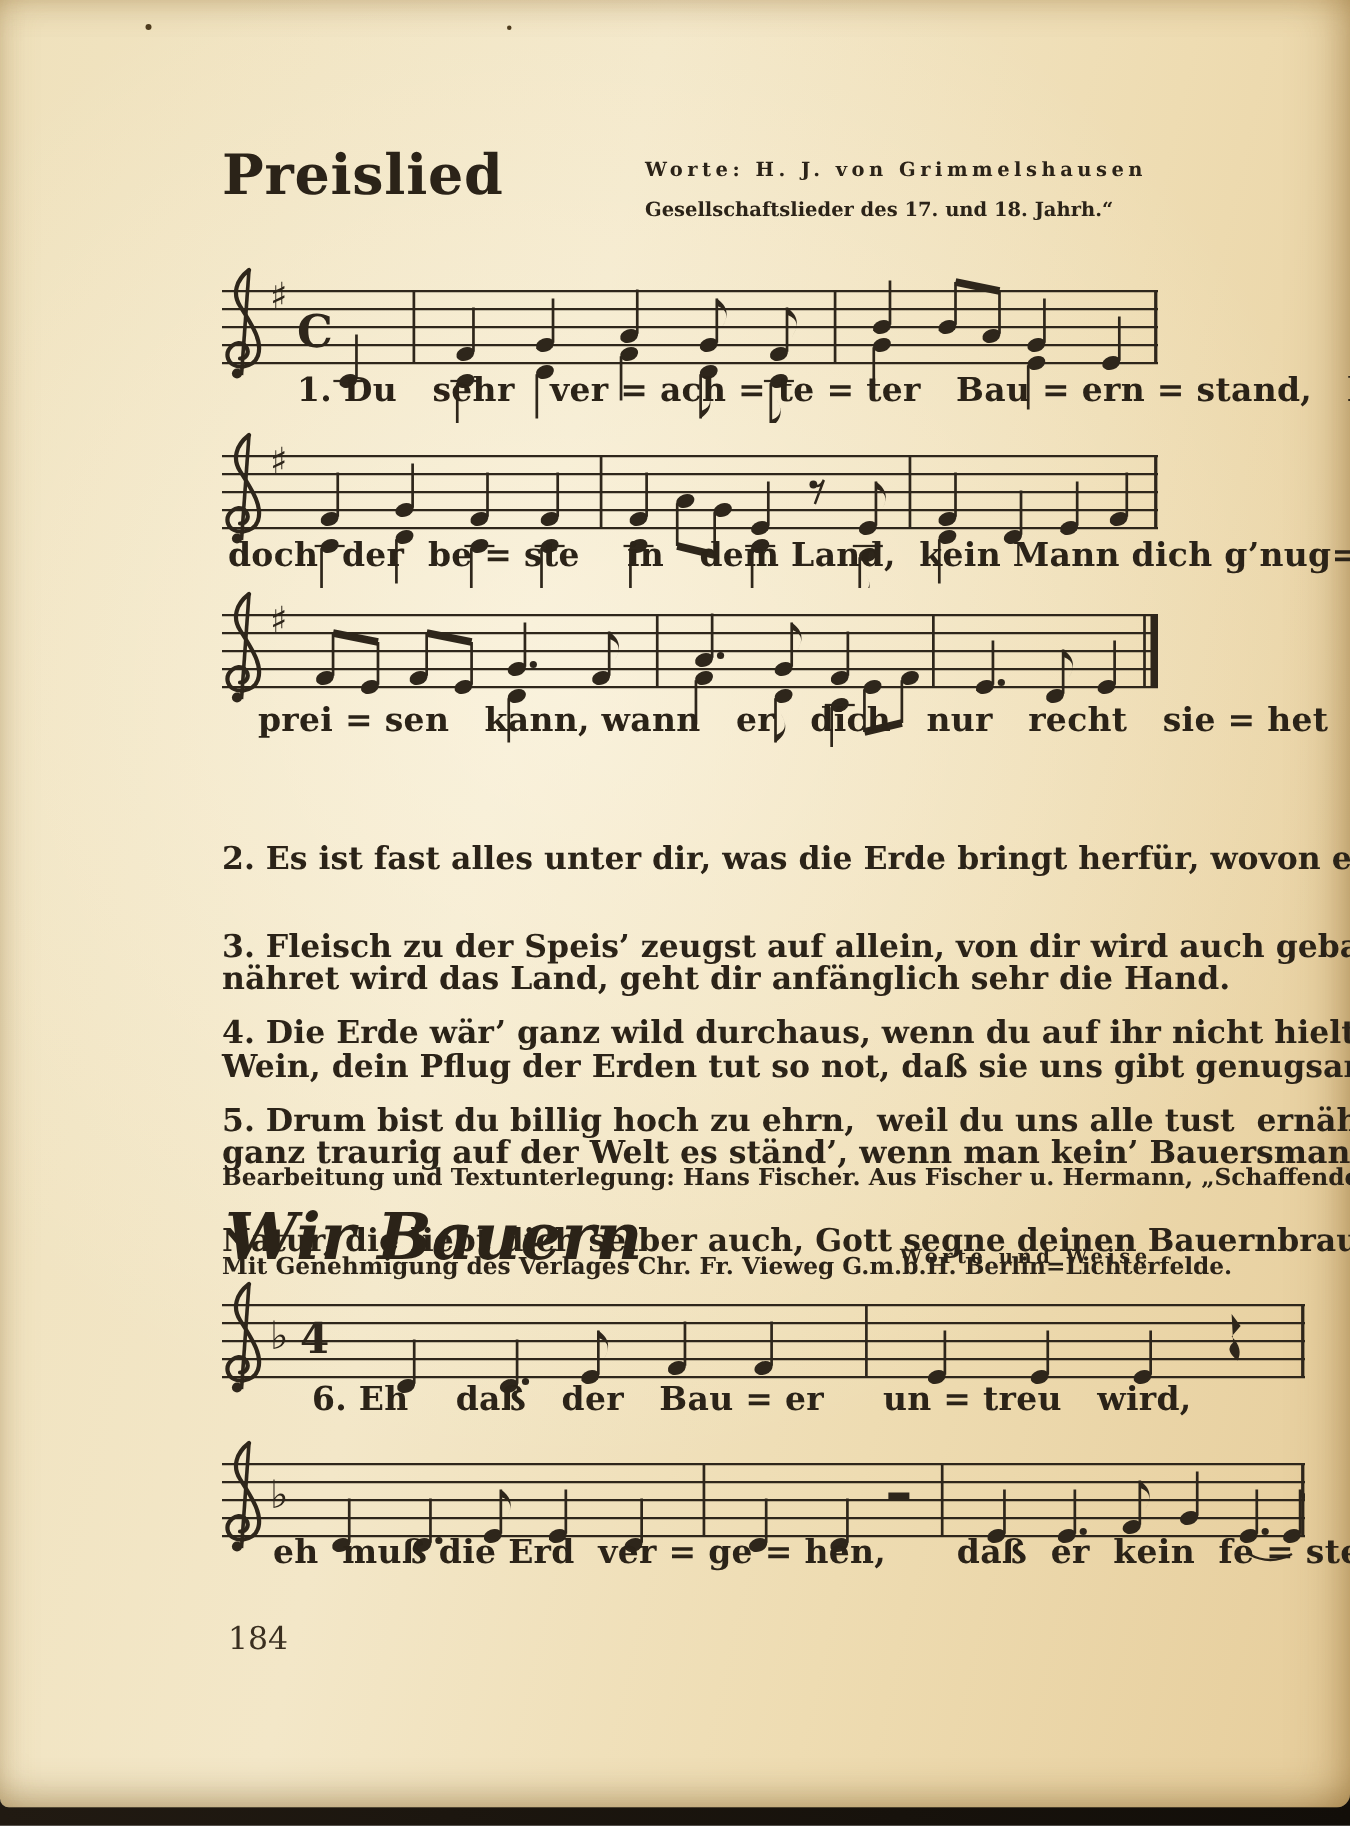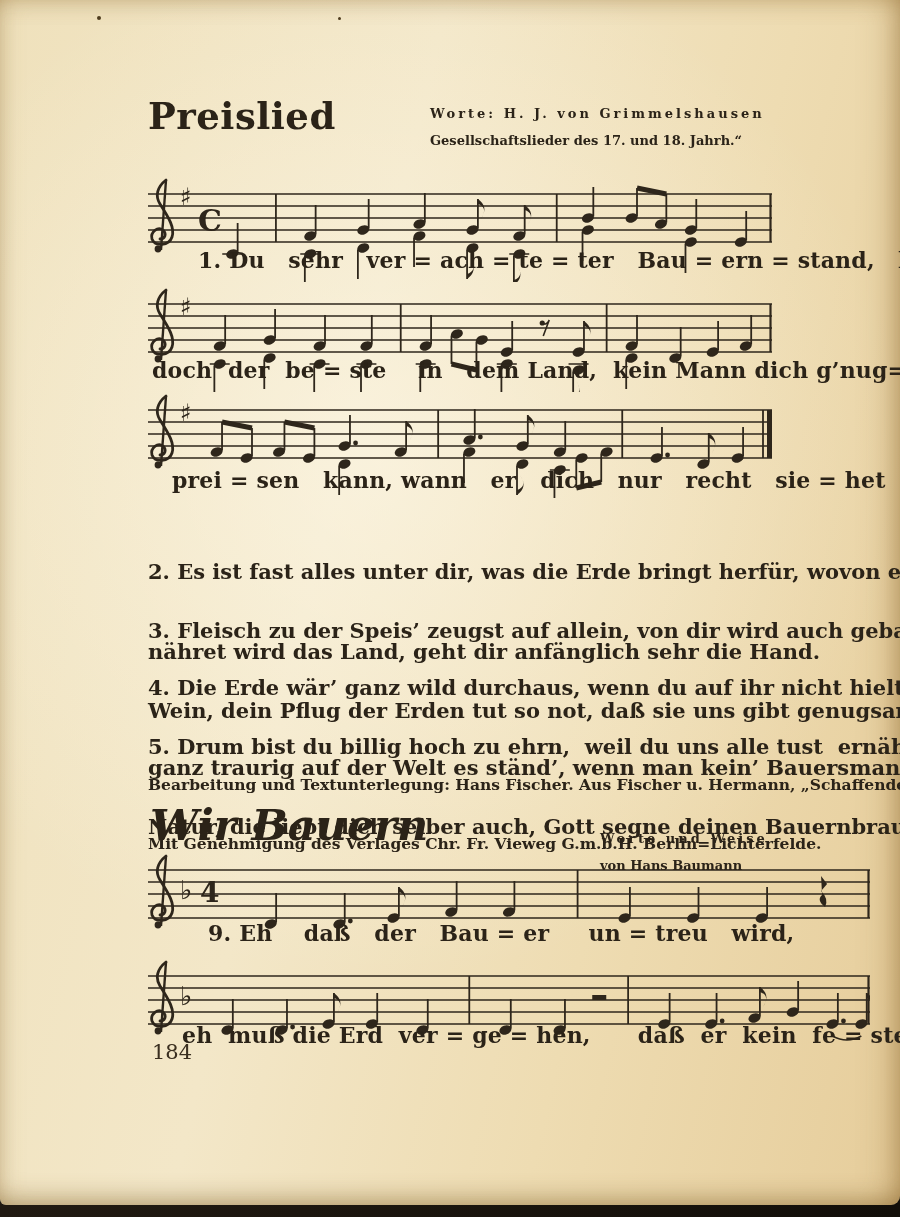--- a/index.html
+++ b/index.html
@@ -15,21 +15,21 @@
                 inset 14px 0 30px -18px rgba(150,112,50,.28);
     font-family:"DejaVu Serif", serif; color:#2b2318;}
   .abs{position:absolute;}
   .frak{font-weight:bold;color:#2b2318;}
   .title{font-size:37px;line-height:40px;letter-spacing:.5px;}
   .credits{font-size:13px;line-height:27px;}
   .sp{letter-spacing:3px;}
   .lyr{font-size:22px;font-weight:bold;white-space:pre;letter-spacing:.2px;}
   .verse{font-size:21px;line-height:26.5px;font-weight:bold;white-space:pre;width:740px;}
   .foot{font-size:15.5px;line-height:19.5px;font-weight:bold;white-space:pre;}
-  .pagenum{font-size:21px;color:#3a2f20;}
+  .pagenum{font-size:21px;color:#3a2f20;margin-top:40px;}
   .staff{display:block;}
   .speck{position:absolute;width:4px;height:4px;border-radius:50%;background:#4d3b1e;}
 </style>
 </head>
 <body>
 
 <div class="page">
   <div class="speck abs" style="left:97px;top:16px;"></div>
   <div class="speck abs" style="left:338px;top:17px;width:3px;height:3px;"></div>
 
@@ -251,21 +251,20 @@
   </div>
 
   <div class="abs foot" style="left:148px;top:736px;">
     <div>Bearbeitung und Textunterlegung: Hans Fischer. Aus Fischer u. Hermann, „Schaffendes Volk.“</div>
     <div>Mit Genehmigung des Verlages Chr. Fr. Vieweg G.m.b.H. Berlin=Lichterfelde.</div>
   </div>
 
   <div class="abs frak" style="left:150px;top:800px;font-size:43px;font-style:italic;">Wir Bauern</div>
   <div class="abs frak credits" style="left:600px;top:803px;width:280px;margin-top:22px;">
     <div class="sp">Worte und Weise</div>
-    <div>von Hans Baumann</div>
   </div>
 
   <div class="abs staff" style="left:148px;top:832px;"><svg width="722" height="126" viewBox="0 0 722 126">
         <line x1="0" y1="38" x2="722" y2="38" stroke="#2e261b" stroke-width="1.5"></line>
         <line x1="0" y1="50" x2="722" y2="50" stroke="#2e261b" stroke-width="1.5"></line>
         <line x1="0" y1="62" x2="722" y2="62" stroke="#2e261b" stroke-width="1.5"></line>
         <line x1="0" y1="74" x2="722" y2="74" stroke="#2e261b" stroke-width="1.5"></line>
         <line x1="0" y1="86" x2="722" y2="86" stroke="#2e261b" stroke-width="1.5"></line>
         <path d="M 18 24 C 9 31 7 40 12 48 C 21 62 27 72 24 81 C 21 90 7 91 4 83 C 2 76 10 70 15 74 C 19 78 17 83 12 83" fill="none" stroke="#2e261b" stroke-width="2.8" stroke-linecap="round"></path>
         <line x1="18" y1="24" x2="13" y2="94" stroke="#2e261b" stroke-width="2.4"></line>
@@ -287,21 +286,21 @@
         <ellipse cx="361" cy="80" rx="6.2" ry="4.4" fill="#2e261b" transform="rotate(-20 361 80)"></ellipse>
         <line x1="366.4" y1="78.5" x2="366.4" y2="49" stroke="#2e261b" stroke-width="1.8"></line>
         <ellipse cx="476.52000000000004" cy="86" rx="6.2" ry="4.4" fill="#2e261b" transform="rotate(-20 476.52000000000004 86)"></ellipse>
         <line x1="481.92" y1="84.5" x2="481.92" y2="55" stroke="#2e261b" stroke-width="1.8"></line>
         <ellipse cx="545.11" cy="86" rx="6.2" ry="4.4" fill="#2e261b" transform="rotate(-20 545.11 86)"></ellipse>
         <line x1="550.51" y1="84.5" x2="550.51" y2="55" stroke="#2e261b" stroke-width="1.8"></line>
         <ellipse cx="613.6999999999999" cy="86" rx="6.2" ry="4.4" fill="#2e261b" transform="rotate(-20 613.6999999999999 86)"></ellipse>
         <line x1="619.0999999999999" y1="84.5" x2="619.0999999999999" y2="55" stroke="#2e261b" stroke-width="1.8"></line>
         <path d="M 673.07 44 L 679.07 52 L 673.07 59 Q 681.07 67 677.07 75 Q 668.07 68 674.07 63 Z" fill="#2e261b"></path>
       </svg></div>
-  <div class="abs lyr" style="left:208px;top:920px;">9. Eh    daß   der   Bau = er     un = treu   wird,</div>
+  <div class="abs lyr" style="left:208px;top:920px;">6. Eh    daß   der   Bau = er     un = treu   wird,</div>
 
   <div class="abs staff" style="left:148px;top:938px;"><svg width="722" height="126" viewBox="0 0 722 126">
         <line x1="0" y1="38" x2="722" y2="38" stroke="#2e261b" stroke-width="1.5"></line>
         <line x1="0" y1="50" x2="722" y2="50" stroke="#2e261b" stroke-width="1.5"></line>
         <line x1="0" y1="62" x2="722" y2="62" stroke="#2e261b" stroke-width="1.5"></line>
         <line x1="0" y1="74" x2="722" y2="74" stroke="#2e261b" stroke-width="1.5"></line>
         <line x1="0" y1="86" x2="722" y2="86" stroke="#2e261b" stroke-width="1.5"></line>
         <path d="M 18 24 C 9 31 7 40 12 48 C 21 62 27 72 24 81 C 21 90 7 91 4 83 C 2 76 10 70 15 74 C 19 78 17 83 12 83" fill="none" stroke="#2e261b" stroke-width="2.8" stroke-linecap="round"></path>
         <line x1="18" y1="24" x2="13" y2="94" stroke="#2e261b" stroke-width="2.4"></line>
         <circle cx="10" cy="93" r="3.4" fill="#2e261b"></circle>

